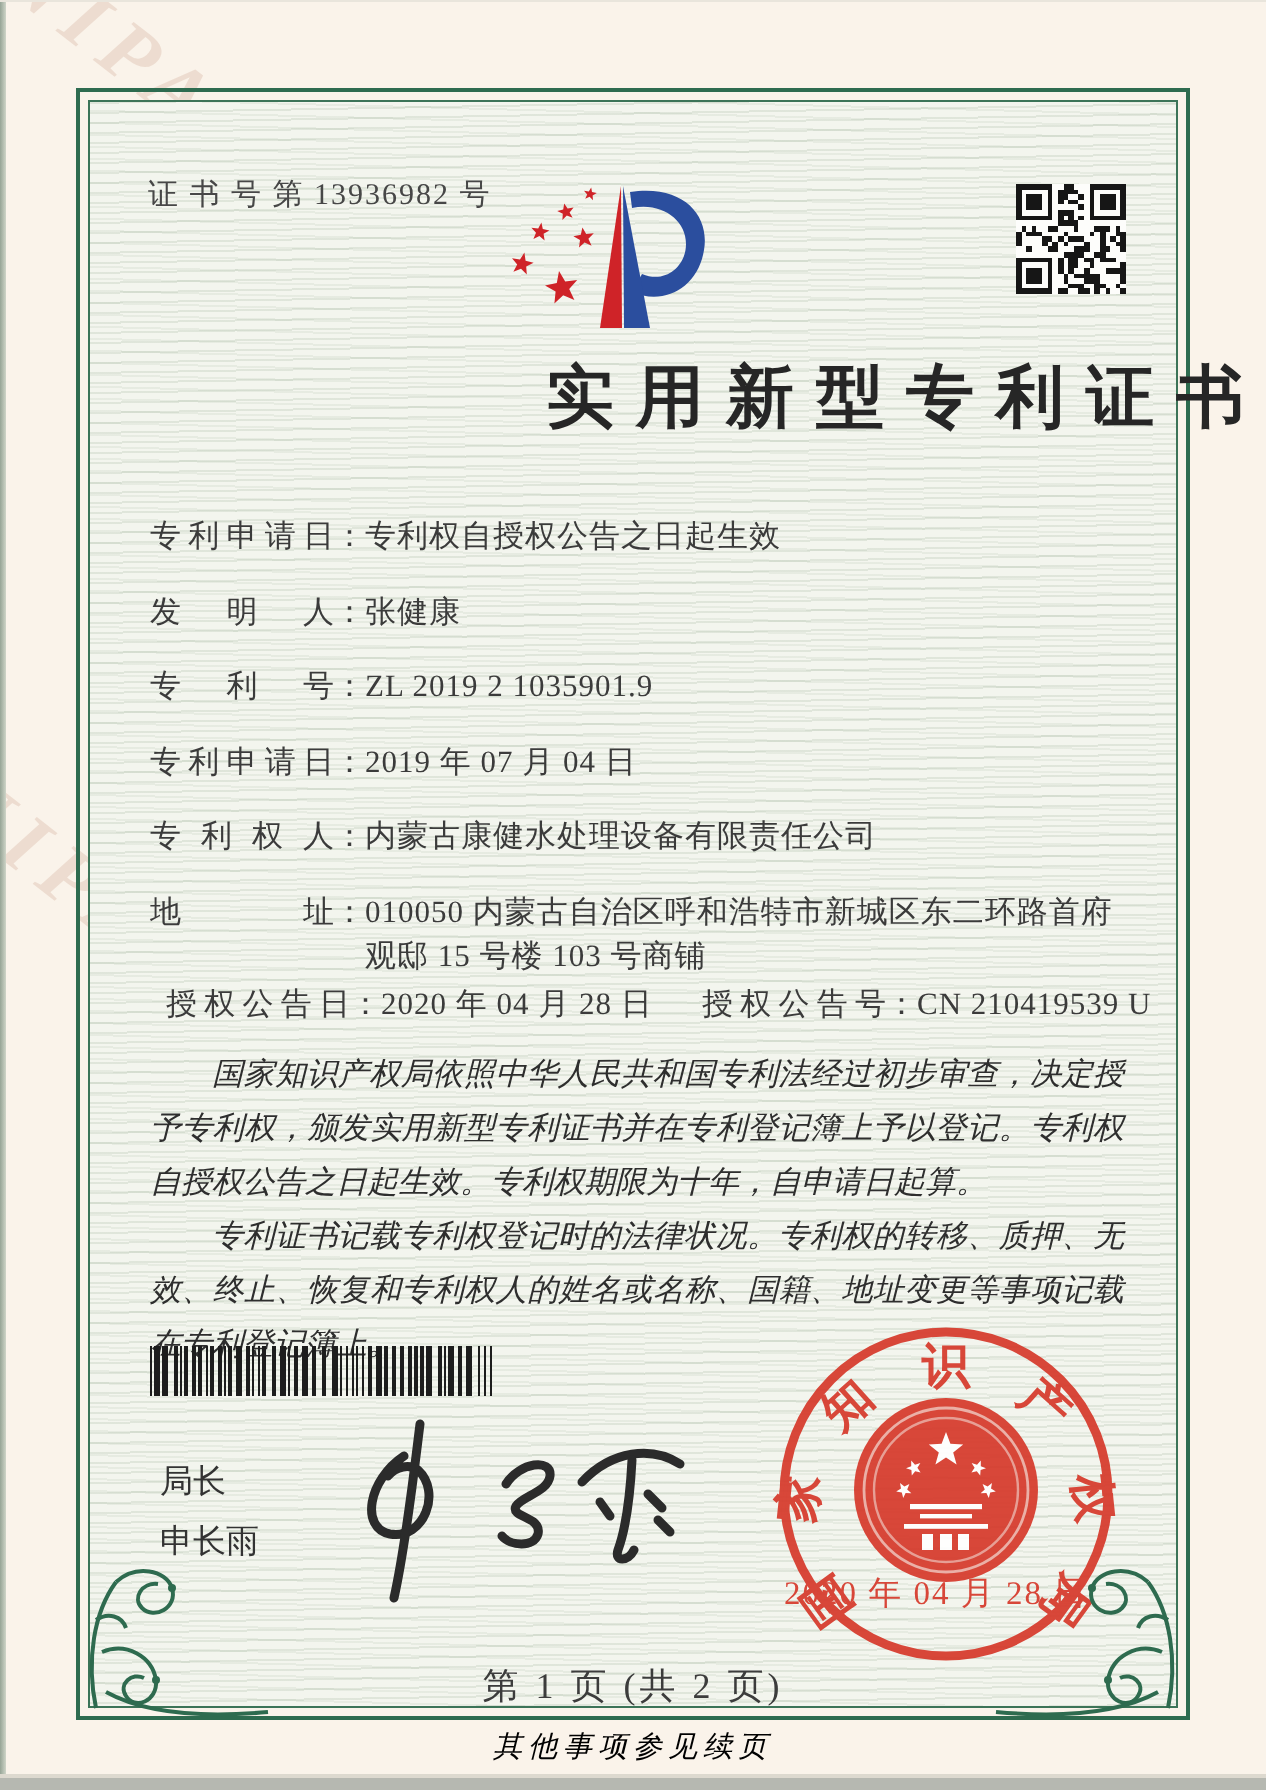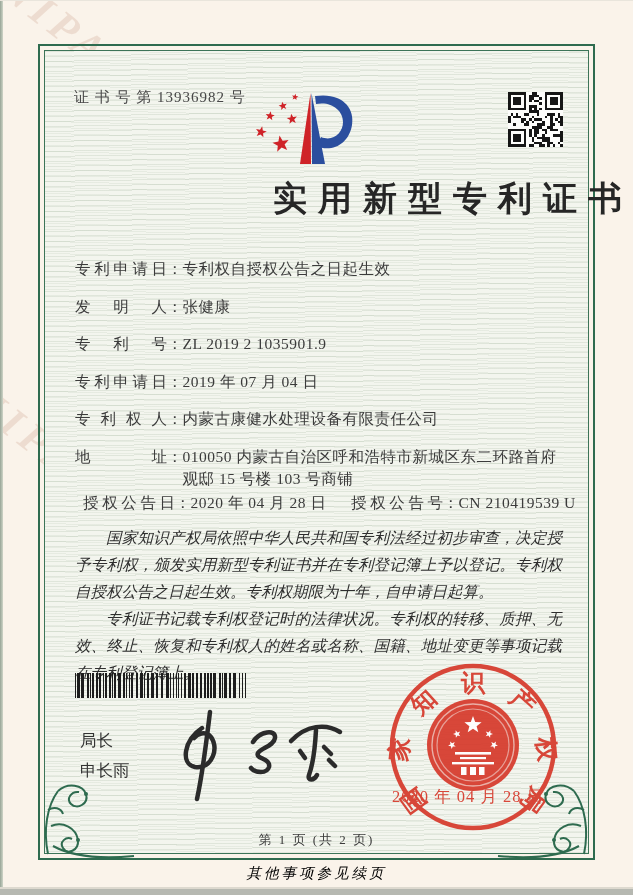--- a/index.html
+++ b/index.html
@@ -57,21 +57,21 @@
   .barcode{position:absolute;left:75px;top:673px;width:178px;height:25px;display:flex;align-items:stretch;}
   .barcode div{height:100%;}
   .barcode .bar{background:#1d1d1d;}
 
   .signer{position:absolute;left:80px;top:726px;font-size:16.5px;color:#333;line-height:30px;}
   .signature{position:absolute;left:158px;top:702px;width:190px;height:102px;}
 
   .seal{position:absolute;left:378px;top:652px;width:190px;height:190px;z-index:4;opacity:.93;}
 
   .page-info{position:absolute;left:0;top:831px;width:100%;text-align:center;
-             font-size:13px;color:#3c3c3c;letter-spacing:2px;}
+             font-size:18px;color:#3c3c3c;letter-spacing:2px;}
   .foot-note{position:absolute;left:0;top:864px;width:100%;text-align:center;z-index:3;
              font-size:14.5px;color:#000000;font-style:italic;letter-spacing:3px;}
 
   .ornament{position:absolute;width:96px;height:80px;z-index:3;}
   .orn-left{left:41px;top:780px;}
   .orn-right{left:495px;top:780px;transform:scaleX(-1);}
 </style>
 </head>
 <body>
 

